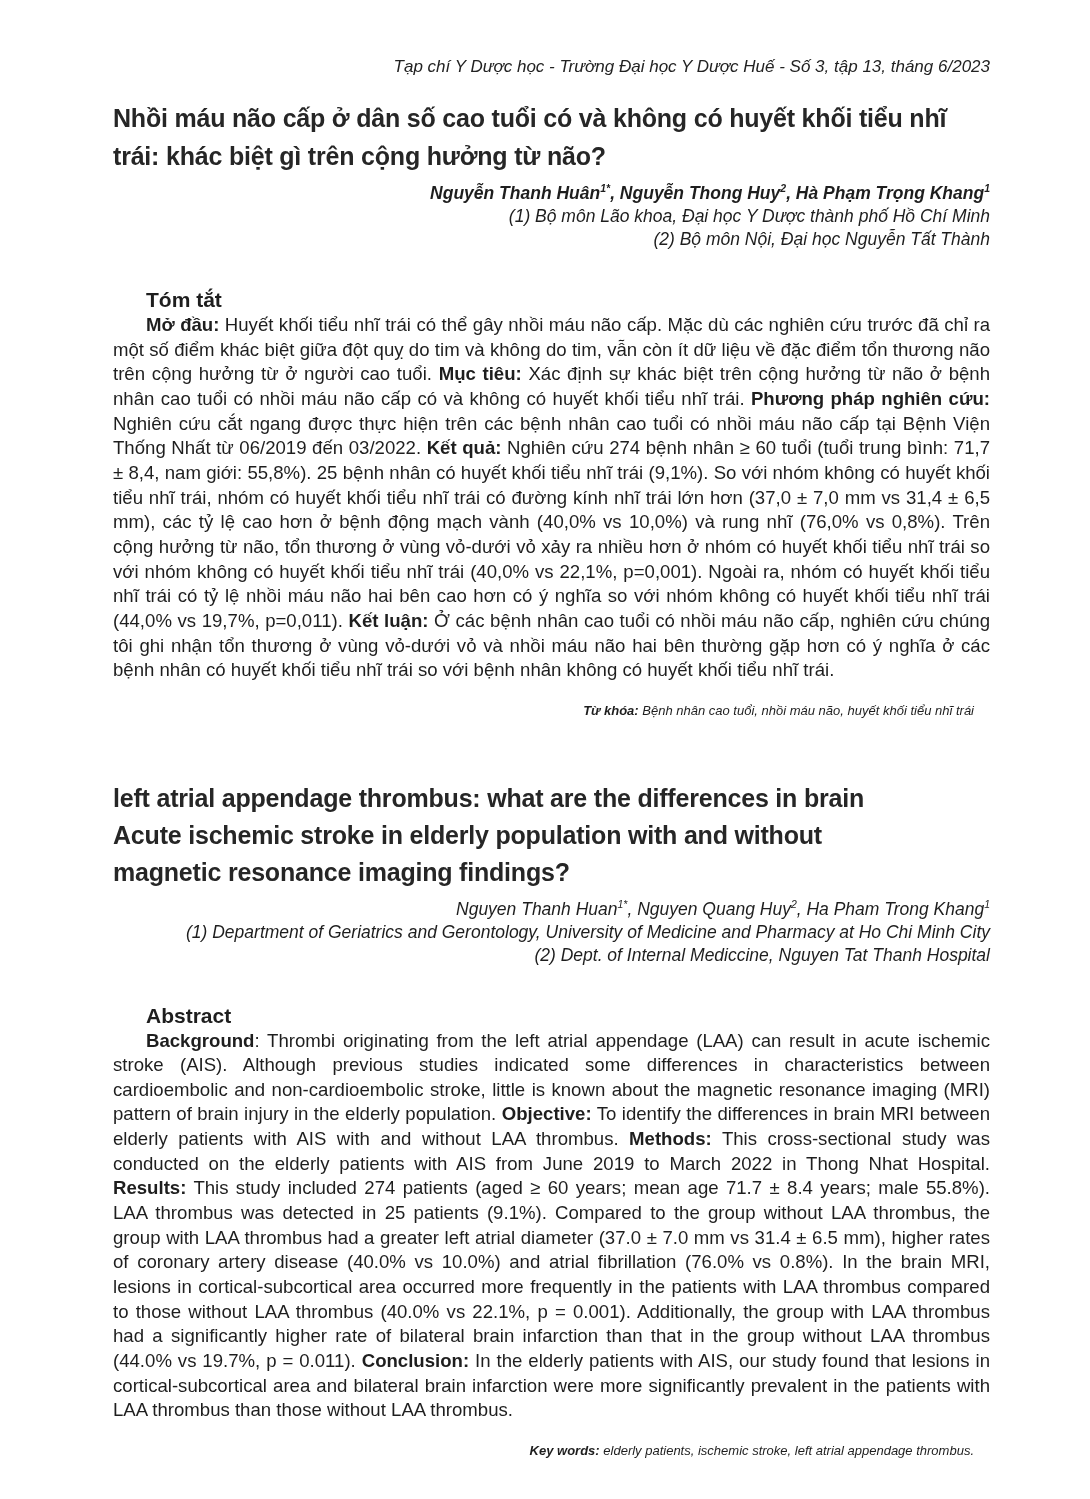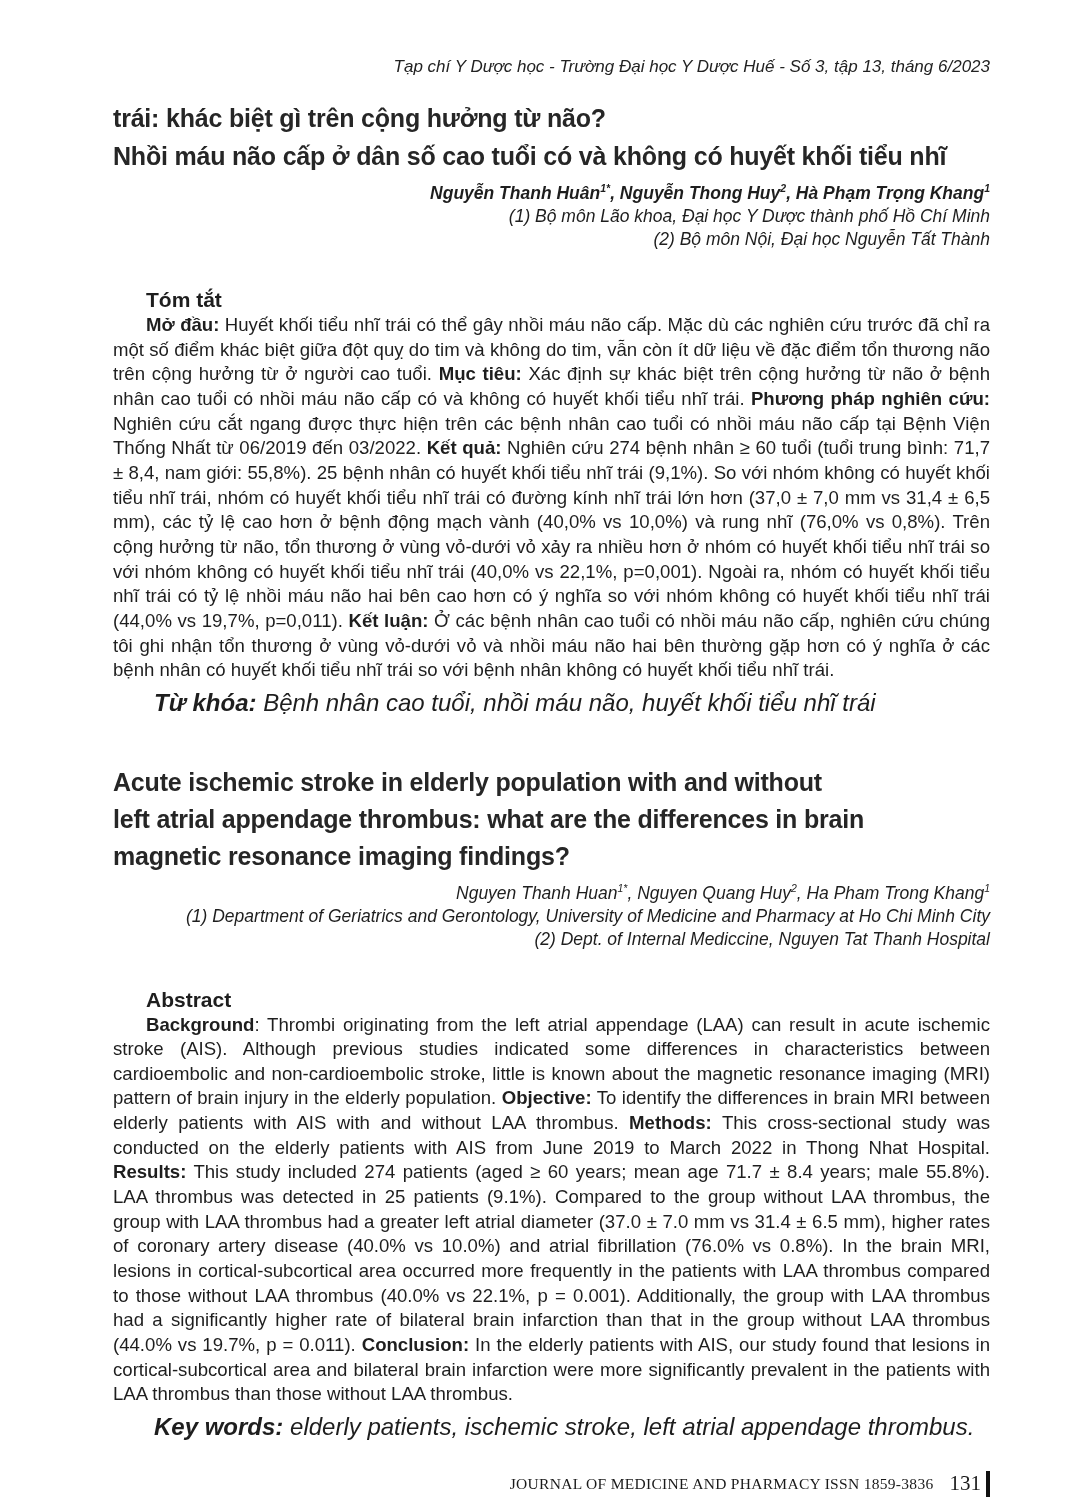--- a/index.html
+++ b/index.html
@@ -59,25 +59,26 @@
     line-height: 24px;
   }
   .body-par {
     margin: 1px 0 0 0;
     font-size: 18.6px;
     line-height: 24.65px;
     text-align: justify;
     text-indent: 33px;
   }
   .keywords-line {
-    margin: 8px;
-    font-size: 24px;
+    margin: 16px;
+    font-size: 13px;
     line-height: 24.65px;
     padding-left: 33px;
     font-style: italic;
+    text-align: right;
   }
   .title-en {
     margin-top: 40px;
     font-weight: bold;
     font-size: 25px;
     line-height: 37px;
     color: #262626;
     letter-spacing: -0.2px;
   }
   .seg-b { font-weight: bold; }
@@ -117,35 +118,35 @@
   }
 </style>
 </head>
 <body>
 
 <div class="page">
 
   <div class="journal-header">Tạp chí Y Dược học - Trường Đại học Y Dược Huế - Số 3, tập 13, tháng 6/2023</div>
 
   <h1 class="title-vi" style="margin-bottom:0;">
+    <div class="title-line">Nhồi máu não cấp ở dân số cao tuổi có và không có huyết khối tiểu nhĩ</div>
     <div class="title-line">trái: khác biệt gì trên cộng hưởng từ não?</div>
-    <div class="title-line">Nhồi máu não cấp ở dân số cao tuổi có và không có huyết khối tiểu nhĩ</div>
   </h1>
 
   <div class="authors-line bold"><span>Nguyễn Thanh Huân</span><sup>1*</sup><span>, Nguyễn Thong Huy</span><sup>2</sup><span>, Hà Phạm Trọng Khang</span><sup>1</sup></div>
   <div class="affil-line">(1) Bộ môn Lão khoa, Đại học Y Dược thành phố Hồ Chí Minh</div>
   <div class="affil-line">(2) Bộ môn Nội, Đại học Nguyễn Tất Thành</div>
 
   <div class="section-heading">Tóm tắt</div>
   <p class="body-par"><span class="seg-b">Mở đầu:</span><span> Huyết khối tiểu nhĩ trái có thể gây nhồi máu não cấp. Mặc dù các nghiên cứu trước  đã chỉ ra một số điểm khác biệt giữa đột quỵ do tim và không do tim, vẫn còn ít dữ liệu về đặc điểm tổn thương não trên cộng hưởng từ ở người cao tuổi. </span><span class="seg-b">Mục tiêu:</span><span> Xác định sự khác biệt trên cộng hưởng từ não ở bệnh nhân cao tuổi có nhồi máu não cấp có và không có huyết khối tiểu nhĩ trái. </span><span class="seg-b">Phương pháp nghiên cứu:</span><span> Nghiên cứu cắt ngang được thực hiện trên các bệnh nhân cao tuổi có nhồi máu não cấp tại Bệnh Viện Thống Nhất từ 06/2019 đến 03/2022.  </span><span class="seg-b">Kết quả:</span><span> Nghiên cứu 274 bệnh nhân ≥ 60 tuổi (tuổi trung bình: 71,7 ± 8,4, nam giới: 55,8%). 25 bệnh nhân có huyết khối tiểu nhĩ trái (9,1%). So với nhóm không có huyết khối tiểu nhĩ trái, nhóm có huyết khối tiểu nhĩ trái có đường kính nhĩ trái lớn hơn (37,0 ± 7,0 mm vs 31,4 ± 6,5 mm), các tỷ lệ cao hơn ở bệnh động mạch vành (40,0% vs 10,0%) và rung nhĩ (76,0% vs 0,8%). Trên cộng hưởng từ não, tổn thương ở vùng vỏ-dưới vỏ xảy ra nhiều hơn ở nhóm có huyết khối tiểu nhĩ trái so với nhóm không có huyết khối tiểu nhĩ trái (40,0% vs 22,1%, p=0,001). Ngoài ra, nhóm có huyết khối tiểu nhĩ trái có tỷ lệ nhồi máu não hai bên cao hơn có ý nghĩa so với nhóm không có huyết khối tiểu nhĩ trái (44,0% vs 19,7%, p=0,011). </span><span class="seg-b">Kết luận:</span><span> Ở các bệnh nhân cao tuổi có nhồi máu não cấp, nghiên cứu chúng tôi ghi nhận tổn thương ở vùng vỏ-dưới vỏ và nhồi máu não hai bên thường gặp hơn có ý nghĩa ở các bệnh nhân có huyết khối tiểu nhĩ trái so với bệnh nhân không có huyết khối tiểu nhĩ trái.</span></p>
   <p class="keywords-line"><span class="seg-b">Từ khóa: </span><span>Bệnh nhân cao tuổi, nhồi máu não, huyết khối tiểu nhĩ trái</span></p>
 
   <h2 class="title-en" style="margin-bottom:0;">
+    <div class="title-line">left atrial appendage thrombus: what are the differences in brain</div>
     <div class="title-line">Acute ischemic stroke in elderly population with and without</div>
-    <div class="title-line">left atrial appendage thrombus: what are the differences in brain</div>
     <div class="title-line">magnetic resonance imaging findings?</div>
   </h2>
 
   <div class="authors-line"><span>Nguyen Thanh Huan</span><sup>1*</sup><span>, Nguyen Quang Huy</span><sup>2</sup><span>, Ha Pham Trong Khang</span><sup>1</sup></div>
   <div class="affil-line">(1) Department of Geriatrics and Gerontology, University of Medicine and Pharmacy at Ho Chi Minh City</div>
   <div class="affil-line">(2) Dept. of Internal Mediccine, Nguyen Tat Thanh Hospital</div>
 
   <div class="section-heading">Abstract</div>
   <p class="body-par"><span class="seg-b">Background</span><span>: Thrombi originating from the left atrial appendage (LAA) can result in acute ischemic stroke (AIS). Although previous studies indicated some differences in characteristics between cardioembolic and non-cardioembolic stroke, little is known about the magnetic resonance imaging (MRI) pattern of brain injury in the elderly population. </span><span class="seg-b">Objective:</span><span> To identify the differences in brain MRI between elderly patients with AIS with and without LAA thrombus. </span><span class="seg-b">Methods:</span><span> This cross-sectional study was conducted on the elderly patients with AIS from June 2019 to March 2022 in Thong Nhat Hospital. </span><span class="seg-b">Results:</span><span> This study included 274 patients (aged ≥ 60 years; mean age 71.7 ± 8.4 years; male 55.8%). LAA thrombus was detected in 25 patients (9.1%). Compared to the group without LAA thrombus, the group with LAA thrombus had a greater left atrial diameter (37.0 ± 7.0 mm vs 31.4 ± 6.5 mm), higher rates of coronary artery disease (40.0% vs 10.0%) and atrial fibrillation (76.0% vs 0.8%). In the brain MRI, lesions in cortical-subcortical area occurred more frequently in the patients with LAA thrombus compared to those without LAA thrombus (40.0% vs 22.1%, p = 0.001). Additionally, the group with LAA thrombus had a significantly higher rate of bilateral brain infarction than that in the group without LAA thrombus (44.0% vs 19.7%, p = 0.011). </span><span class="seg-b">Conclusion:</span><span> In the elderly patients with AIS, our study found that lesions in cortical-subcortical area and bilateral brain infarction were more significantly prevalent in the patients with LAA thrombus than those without LAA thrombus.</span></p>
   <p class="keywords-line"><span class="seg-b">Key words: </span><span>elderly patients, ischemic stroke, left atrial appendage thrombus.</span></p>

